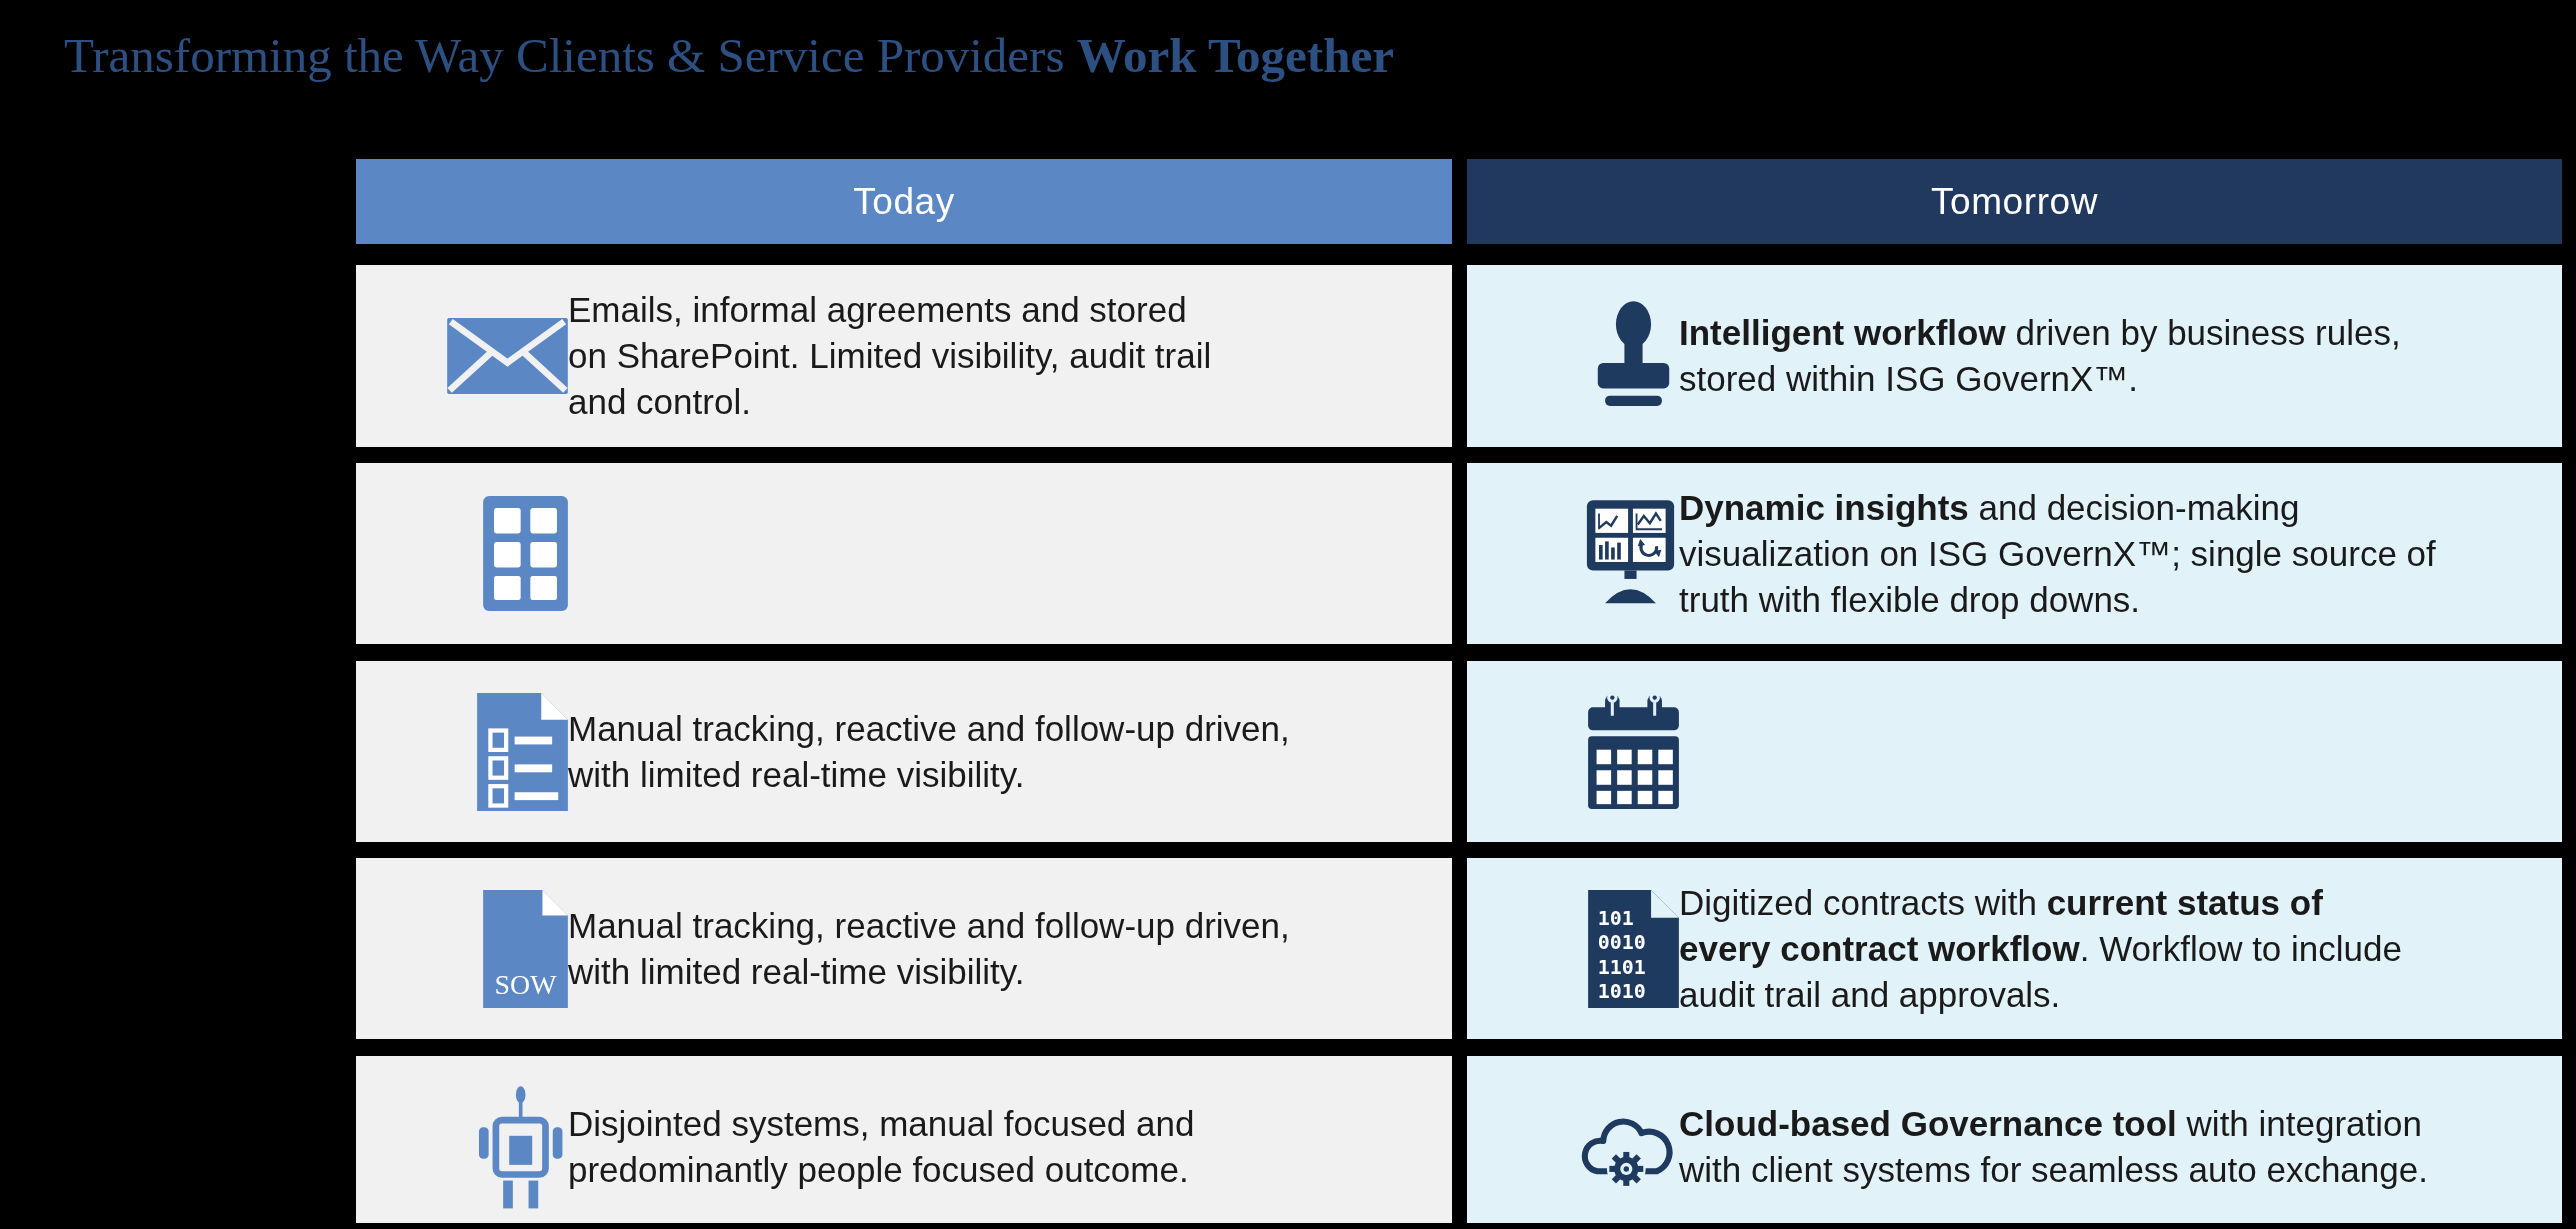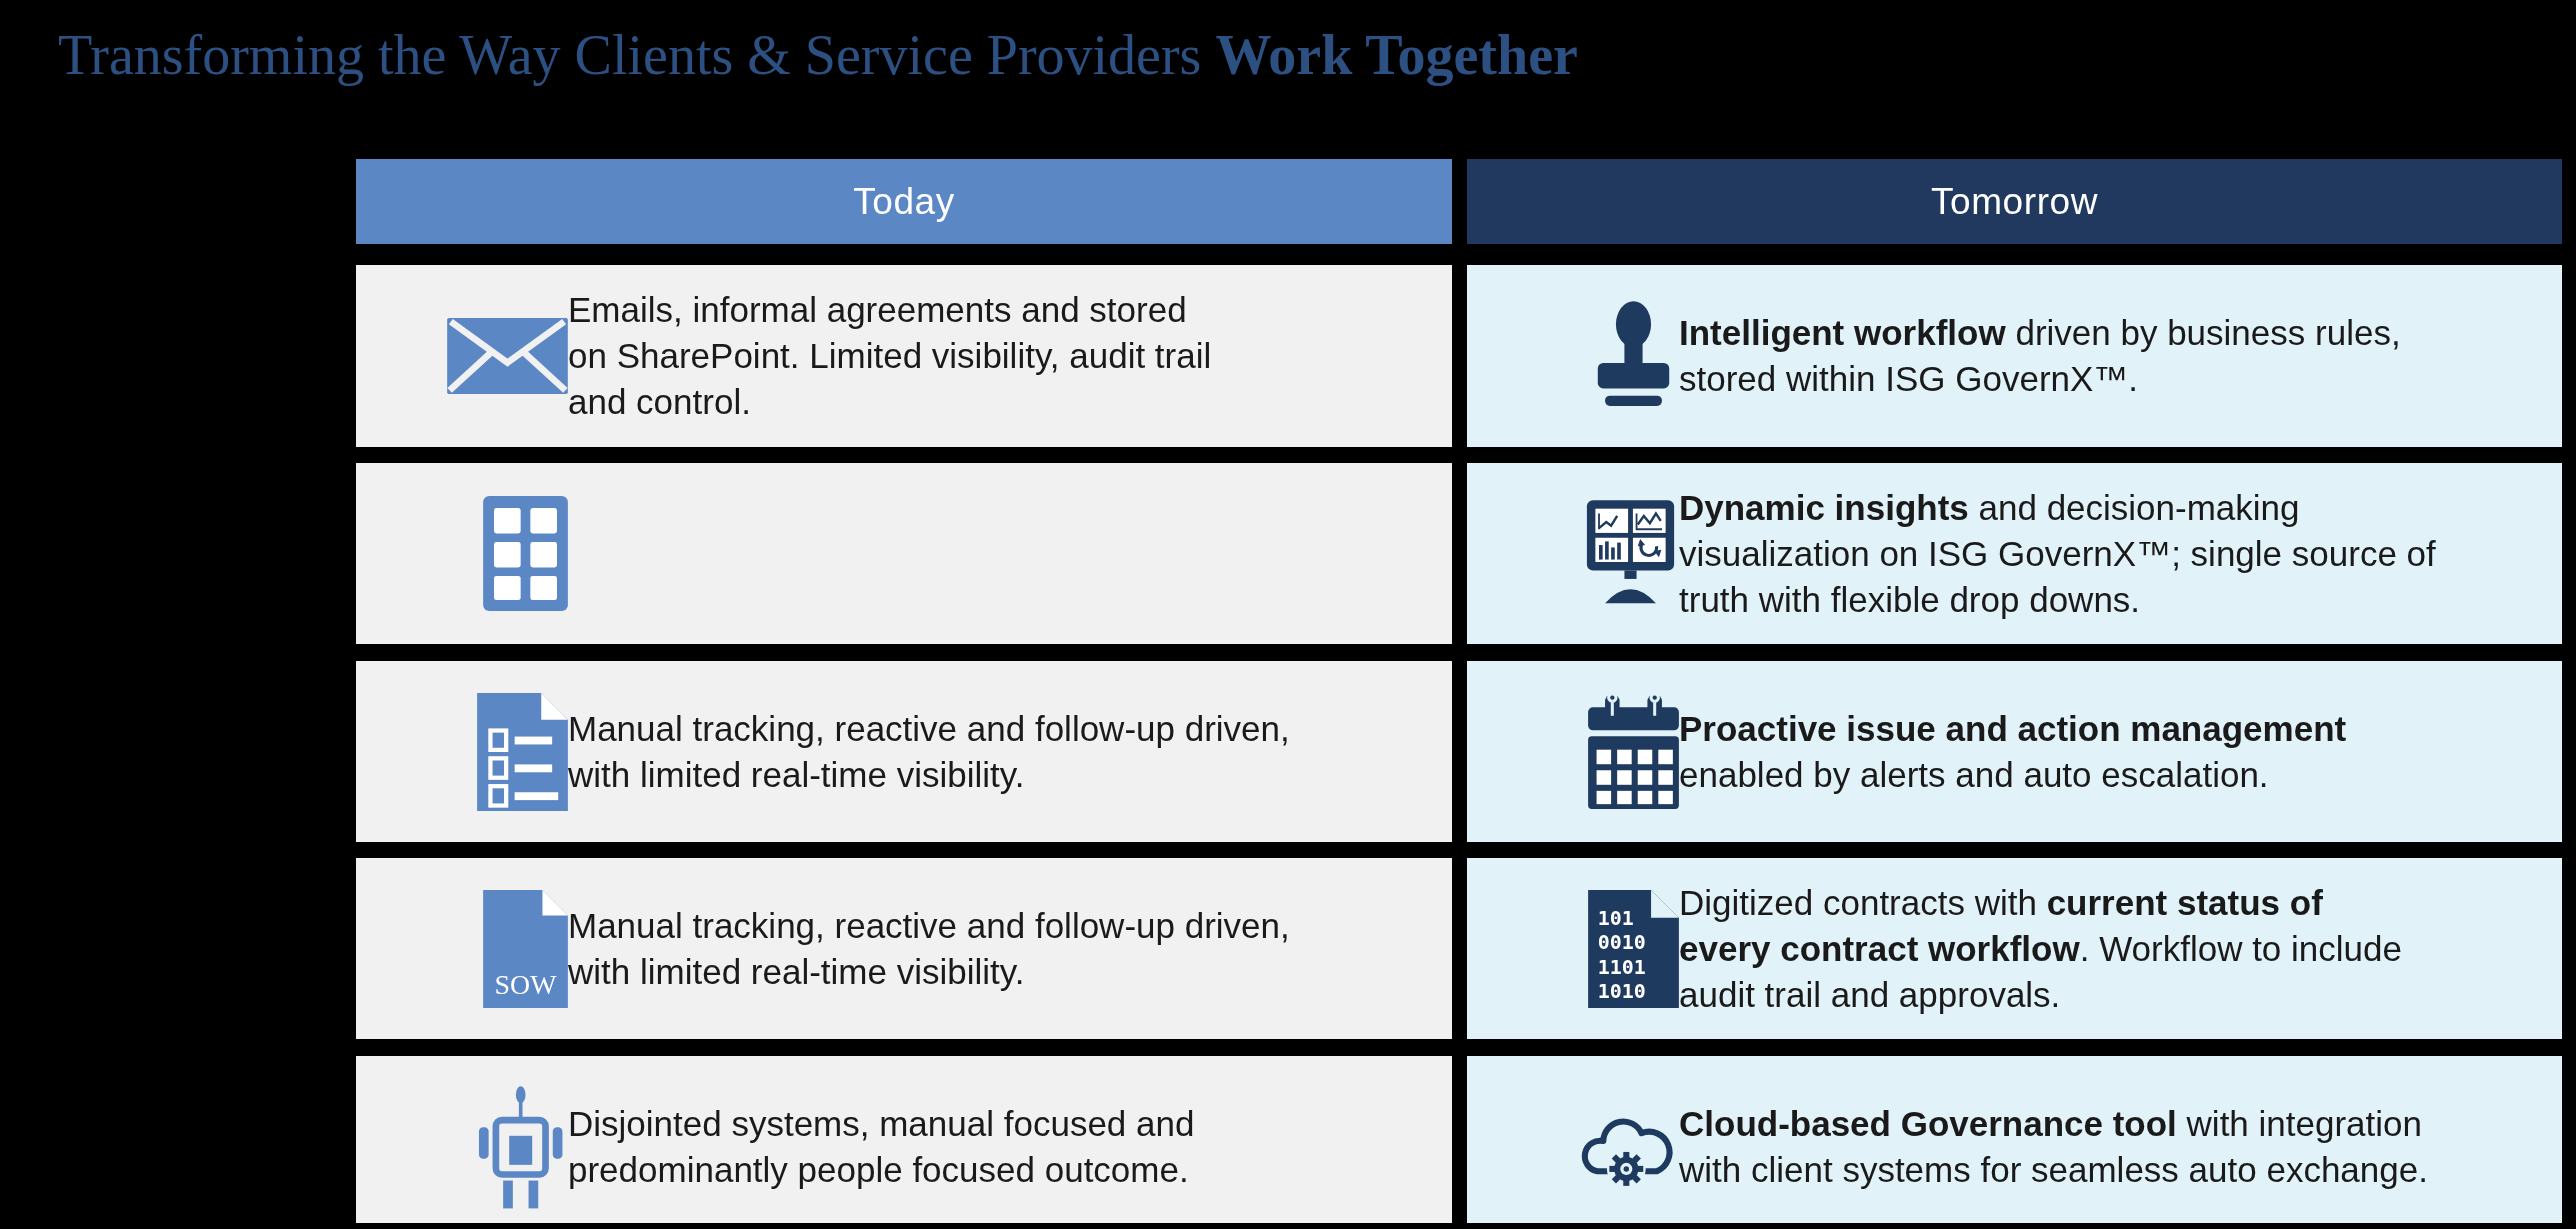--- a/index.html
+++ b/index.html
@@ -13,22 +13,22 @@
     --icon-blue:#5b87c5;
     --icon-navy:#1f3a5f;
     --body-text:#1a1a1a;
   }
   html,body{margin:0;padding:0;background:var(--background);}
   #canvas{
     position:relative;width:2576px;height:1229px;background:var(--background);
     overflow:hidden;font-family:"Liberation Sans",sans-serif;
   }
   .title{
-    position:absolute;left:58px;top:13.3px;white-space:nowrap;
-    font-family:"Liberation Serif",serif;font-size:56px;line-height:85px;
+    position:absolute;left:64px;top:13.3px;white-space:nowrap;
+    font-family:"Liberation Serif",serif;font-size:49px;line-height:85px;
     color:var(--title-color);font-weight:400;
   }
   .title .tbold{font-weight:700;}
   .cell{position:absolute;box-sizing:border-box;}
   .col-l{left:356px;width:1096px;}
   .col-r{left:1467px;width:1095px;}
   .hdr{top:159px;height:85px;display:flex;align-items:center;justify-content:center;
        color:var(--header-text);font-size:37px;font-weight:400;letter-spacing:0.6px;}
   .hdr-today{background:var(--today-header-bg);}
   .hdr-tomorrow{background:var(--tomorrow-header-bg);}
@@ -173,22 +173,20 @@
         <rect x="14" y="126" width="24" height="24" class="f-white"></rect>
         <rect x="48" y="126" width="24" height="24" class="f-white"></rect>
         <rect x="82" y="126" width="24" height="24" class="f-white"></rect>
         <rect x="116" y="126" width="24" height="24" class="f-white"></rect>
         <rect x="14" y="160" width="24" height="22" class="f-white"></rect>
         <rect x="48" y="160" width="24" height="22" class="f-white"></rect>
         <rect x="82" y="160" width="24" height="22" class="f-white"></rect>
         <rect x="116" y="160" width="24" height="22" class="f-white"></rect>
       </svg>
     </div>
-    <div class="txt"><span class="b">Proactive issue and action management</span><span>
-enabled by alerts and auto escalation.</span></div>
   </div>
 
   <div class="cell col-l row row-l r4">
     <div class="icon-box">
       <svg width="85" height="118" viewBox="0 0 140 195">
         <path d="M0,0 L98,0 L140,42 L140,195 L0,195 Z" class="f-blue"></path>
         <path d="M98,0 L140,42 L98,42 Z" class="f-white"></path>
         <text x="70" y="172" text-anchor="middle" class="sow-text">SOW</text>
       </svg>
     </div>

